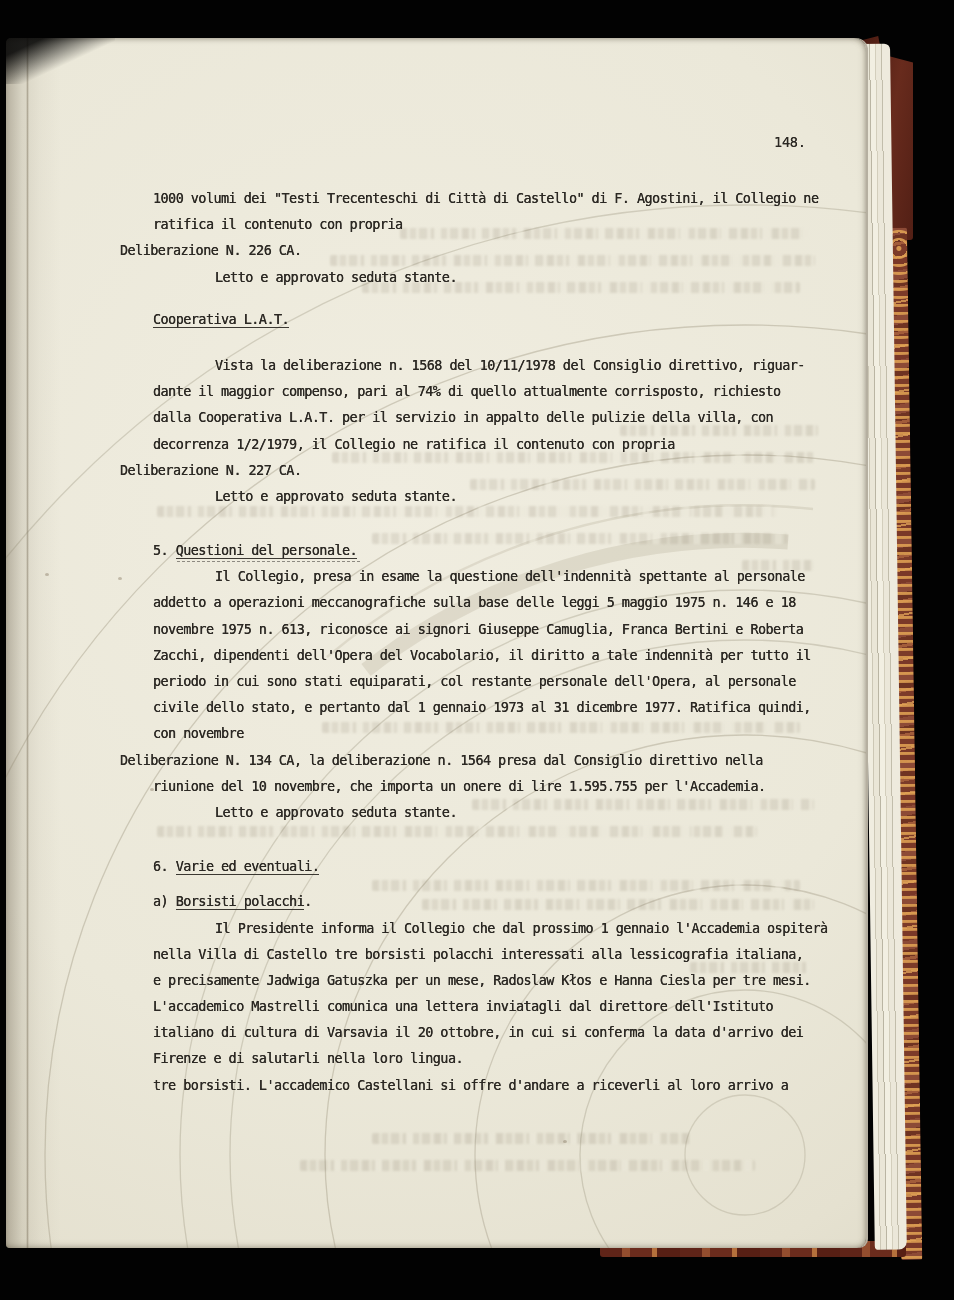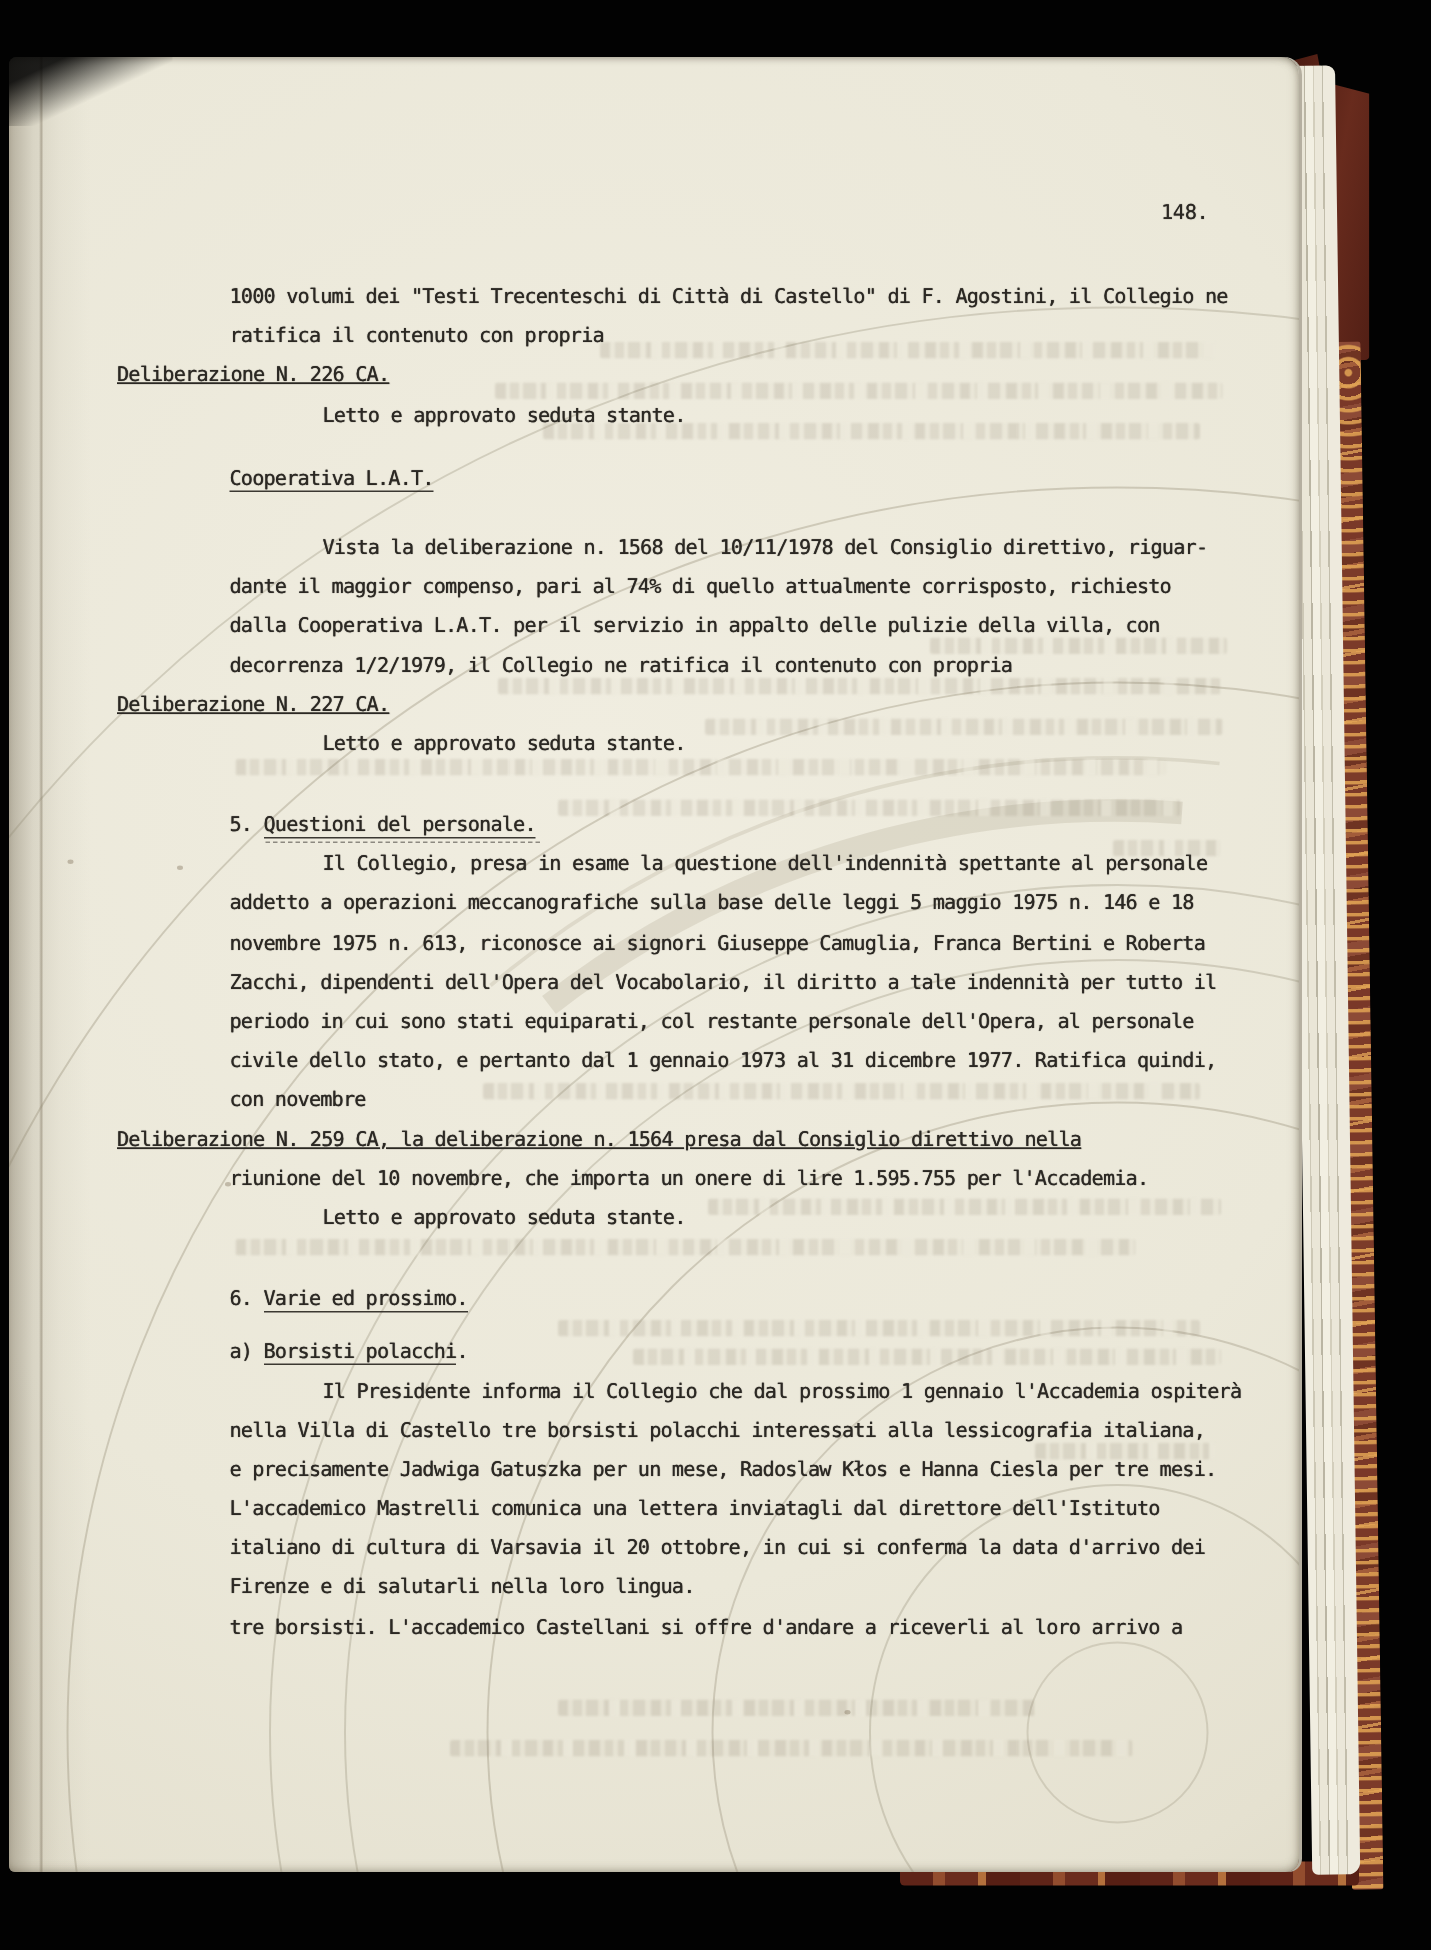--- a/index.html
+++ b/index.html
@@ -49,21 +49,21 @@
       repeating-linear-gradient(90deg, rgba(236,233,219,0) 0 34px, rgba(236,233,219,.95) 34px 41px),
       repeating-linear-gradient(90deg, rgba(125,112,92,.34) 0 7px, rgba(125,112,92,.06) 7px 10px,
         rgba(125,112,92,.28) 10px 16px, rgba(125,112,92,.04) 16px 19px,
         rgba(125,112,92,.3) 19px 27px, rgba(125,112,92,.05) 27px 31px);}
 
   
   .text-layer{position:absolute;left:0;right:0;top:186px;}
   .line{white-space:pre;height:26.2px;line-height:26.2px;color:#2b2823;
     font-size:13.4px;letter-spacing:-0.5px;
     text-shadow:0 0 .6px rgba(43,40,35,.9),.3px .2px 0 rgba(43,40,35,.35);}
-  .ind-flush{padding-left:78px;text-decoration:underline;}
+  .ind-flush{padding-left:120px;}
   .ind-body{padding-left:153px;}
   .ind-para{padding-left:215px;}
   .sp-section{margin-top:16px;}
   .sp-section-lg{margin-top:28px;}
   .sp-sub{margin-top:9px;}
   .sp-after-heading{margin-top:20px;}
   .u{border-bottom:1.6px solid rgba(43,40,35,.92);padding-bottom:0;}
   .u2{display:inline-block;position:relative;line-height:normal;}
   .u2::after{content:"";position:absolute;left:1px;right:-3px;bottom:-4px;
     border-bottom:1.4px dashed rgba(43,40,35,.5);}
@@ -139,24 +139,24 @@
       <div class="line ind-flush"><span>Deliberazione N. 227 CA.</span></div>
       <div class="line ind-para"><span>Letto e approvato seduta stante.</span></div>
       <div class="line ind-body sp-section-lg"><span>5. </span><span class="u u2">Questioni del personale.</span></div>
       <div class="line ind-para"><span>Il Collegio, presa in esame la questione dell'indennità spettante al personale</span></div>
       <div class="line ind-body"><span>addetto a operazioni meccanografiche sulla base delle leggi 5 maggio 1975 n. 146 e 18</span></div>
       <div class="line ind-body"><span>novembre 1975 n. 613, riconosce ai signori Giuseppe Camuglia, Franca Bertini e Roberta</span></div>
       <div class="line ind-body"><span>Zacchi, dipendenti dell'Opera del Vocabolario, il diritto a tale indennità per tutto il</span></div>
       <div class="line ind-body"><span>periodo in cui sono stati equiparati, col restante personale dell'Opera, al personale</span></div>
       <div class="line ind-body"><span>civile dello stato, e pertanto dal 1 gennaio 1973 al 31 dicembre 1977. Ratifica quindi,</span></div>
       <div class="line ind-body"><span>con novembre</span></div>
-      <div class="line ind-flush"><span>Deliberazione N. 259 CA, la deliberazione n. 1564 presa dal Consiglio direttivo nella</span></div>
+      <div class="line ind-flush"><span>Deliberazione N. 134 CA, la deliberazione n. 1564 presa dal Consiglio direttivo nella</span></div>
       <div class="line ind-body"><span>riunione del 10 novembre, che importa un onere di lire 1.595.755 per l'Accademia.</span></div>
       <div class="line ind-para"><span>Letto e approvato seduta stante.</span></div>
-      <div class="line ind-body sp-section-lg"><span>6. </span><span class="u">Varie ed prossimo.</span></div>
+      <div class="line ind-body sp-section-lg"><span>6. </span><span class="u">Varie ed eventuali.</span></div>
       <div class="line ind-body sp-sub"><span>a) </span><span class="u">Borsisti polacchi</span><span>.</span></div>
       <div class="line ind-para"><span>Il Presidente informa il Collegio che dal prossimo 1 gennaio l'Accademia ospiterà</span></div>
       <div class="line ind-body"><span>nella Villa di Castello tre borsisti polacchi interessati alla lessicografia italiana,</span></div>
       <div class="line ind-body"><span>e precisamente Jadwiga Gatuszka per un mese, Radoslaw Kłos e Hanna Ciesla per tre mesi.</span></div>
       <div class="line ind-body"><span>L'accademico Mastrelli comunica una lettera inviatagli dal direttore dell'Istituto</span></div>
       <div class="line ind-body"><span>italiano di cultura di Varsavia il 20 ottobre, in cui si conferma la data d'arrivo dei</span></div>
       <div class="line ind-body"><span>Firenze e di salutarli nella loro lingua.</span></div>
       <div class="line ind-body"><span>tre borsisti. L'accademico Castellani si offre d'andare a riceverli al loro arrivo a</span></div>
     </div>
 

